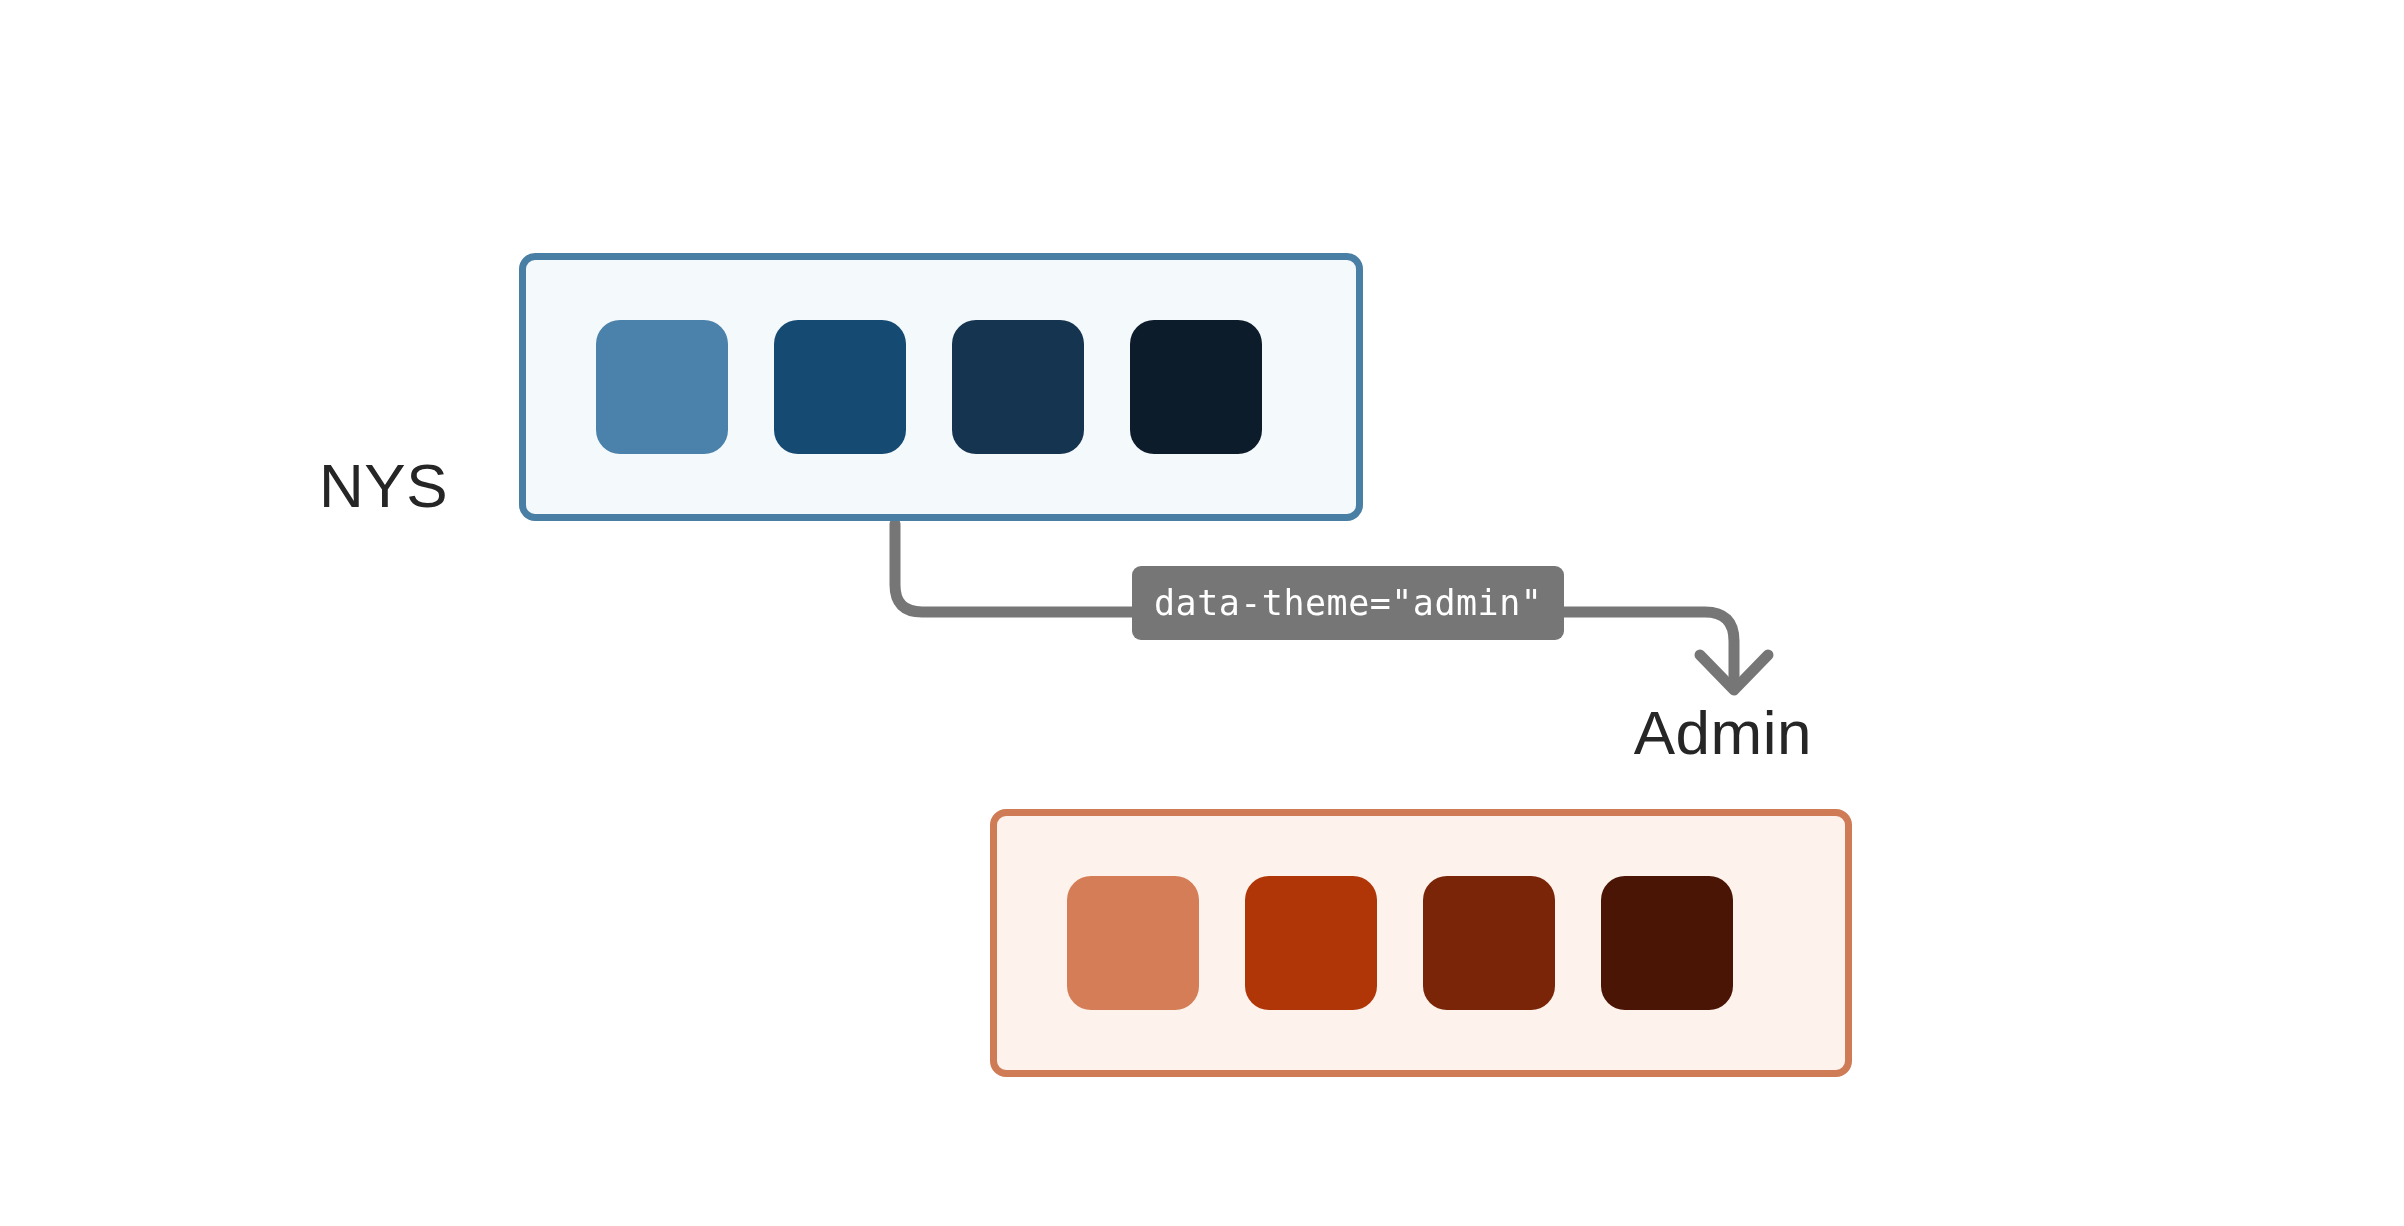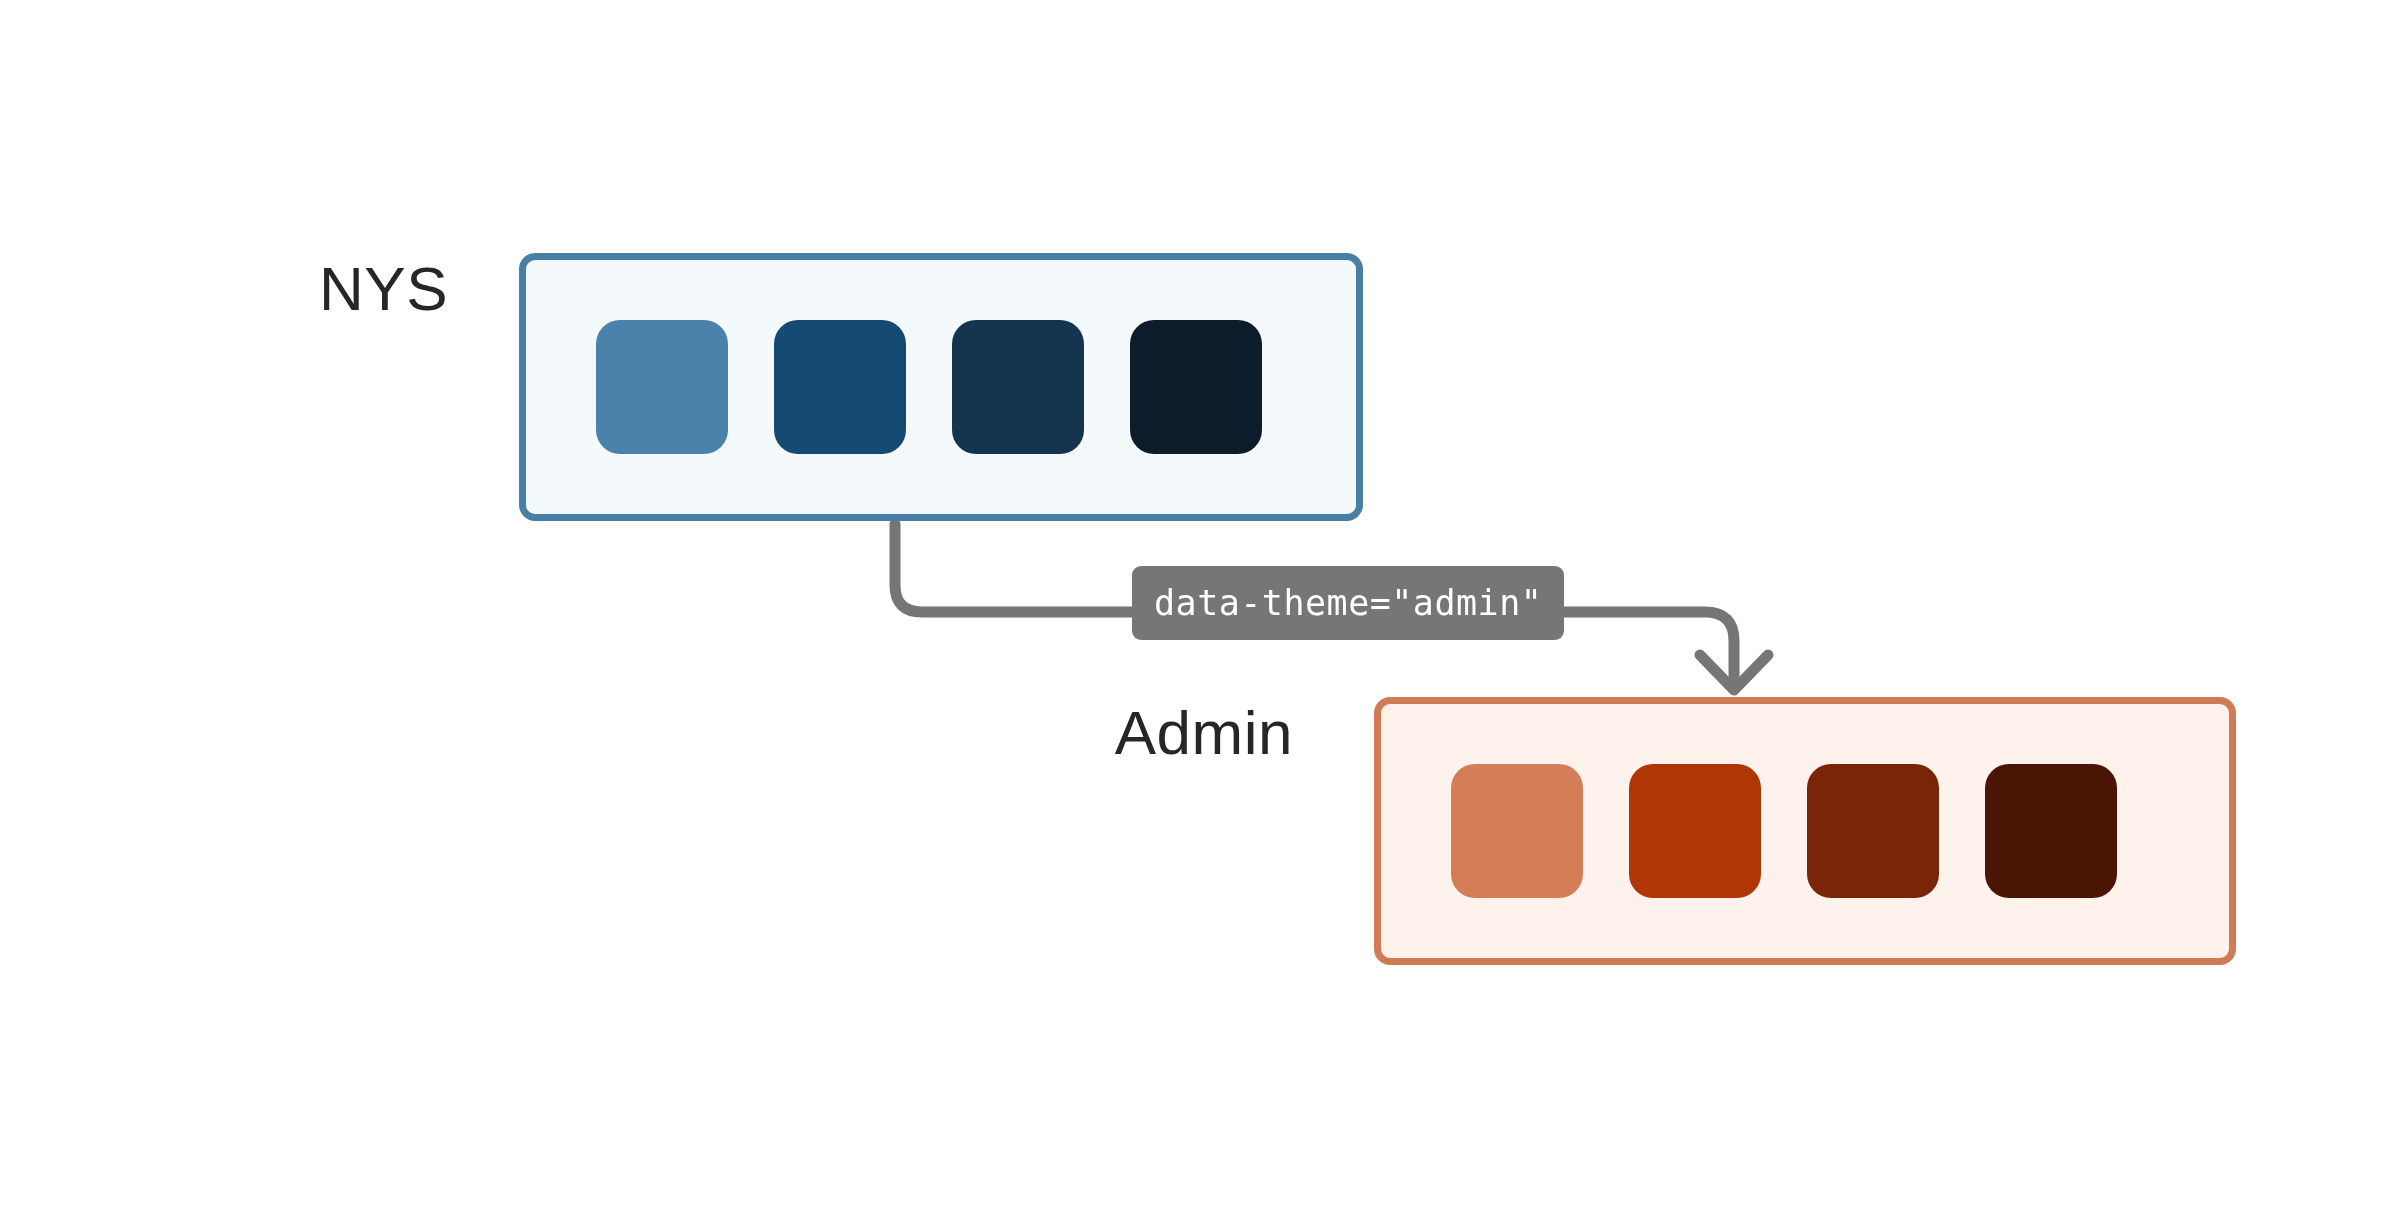--- a/index.html
+++ b/index.html
@@ -26,21 +26,21 @@
     top: 0;
     width: 2404px;
     height: 1226px;
     pointer-events: none;
   }
 
   
   .theme-group {
     position: absolute;
     display: flex;
-    align-items: flex-start;
+    align-items: flex-end;
     gap: 41px;
   }
   .theme-label {
     font-size: 62px;
     font-weight: 400;
     color: #262626;
     letter-spacing: 0.5px;
     white-space: nowrap;
     text-align: right;
   }
@@ -75,22 +75,23 @@
     background: #f4f9fc;
   }
   #panel-nys .swatch {
     width: 132px;
     height: 134px;
     margin-right: 46px;
   }
 
   
   #group-admin {
-    left: 1043px;
+    left: 990px;
     top: 697px;
+    flex-direction: column;
   }
   #group-admin .theme-label {
     width: 250px;
     margin-right: 40px;
   }
   #panel-admin {
     width: 862px;
     height: 268px;
     padding: 0 0 0 70px;
     border-color: #cf7b55;

